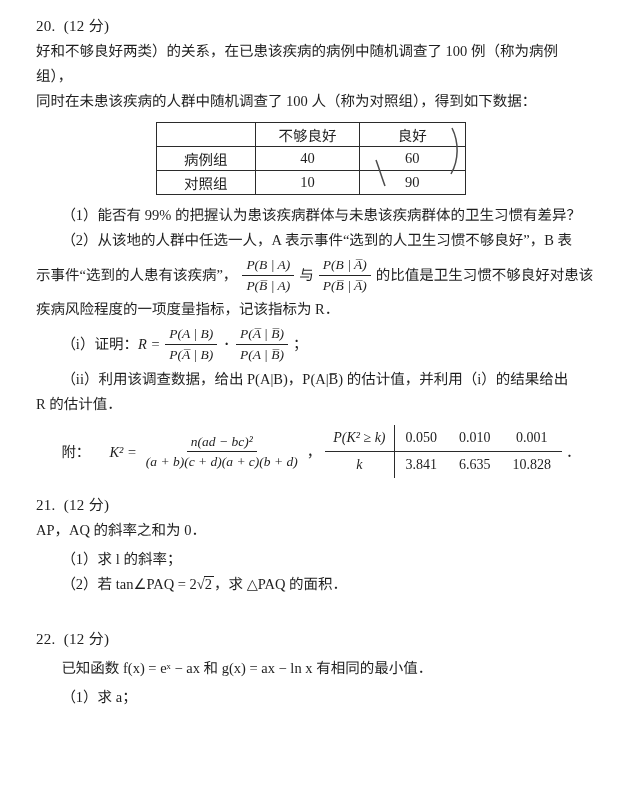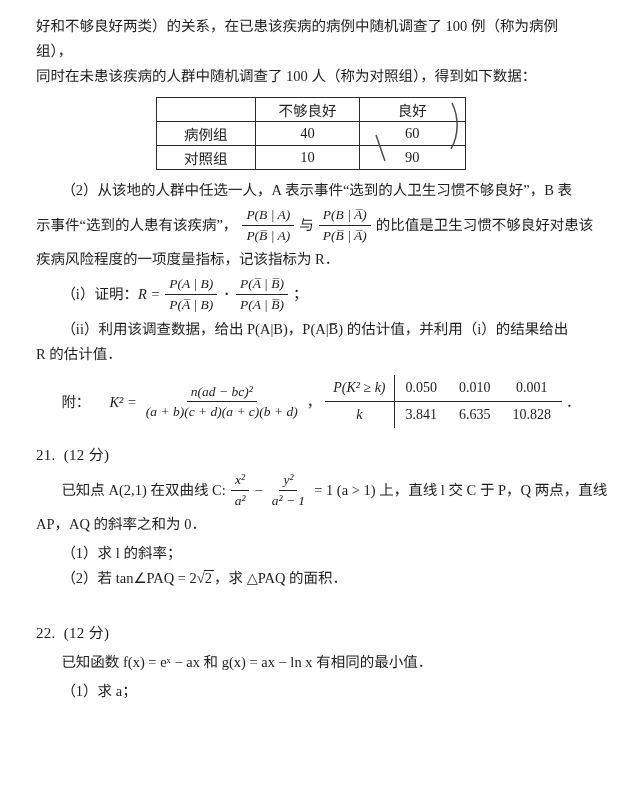--- a/index.html
+++ b/index.html
@@ -50,20 +50,24 @@
   table.ktable tr:first-child td{border-bottom:1.6px solid #2b2b2b;}
   table.ktable td.klabel{border-right:1.6px solid #2b2b2b;padding:2px 8px;} .gap4{margin-top:4px;} .gap8{margin-top:8px;}
   .mtall{margin:3px 0;}
 </style>
 </head>
 <body>
 
 <div class="page">
 
   <section>
+    <div class="line qhead">
+      <span>20.</span>
+      <span class="qscore">(12 分)</span>
+    </div>
     <div class="line">好和不够良好两类）的关系，在已患该疾病的病例中随机调查了 100 例（称为病例组），</div>
     <div class="line">同时在未患该疾病的人群中随机调查了 100 人（称为对照组），得到如下数据：</div>
 
     <div class="tablewrap">
       <table class="dtable">
         <tbody>
             <tr>
           <td class="c1"></td>
           <td class="c2">不够良好</td>
           <td class="c3">良好</td>
@@ -79,20 +83,21 @@
           <td>90</td>
         </tr>
       </tbody>
         </table>
       <svg class="penmarks" width="310" height="74" viewBox="0 0 310 74">
         <path d="M 296 6 C 303 20 303 38 295 52" stroke="#4d4d4d" stroke-width="1.5" fill="none"></path>
         <path d="M 220 38 C 223 46 226 56 229 64" stroke="#4d4d4d" stroke-width="1.5" fill="none"></path>
       </svg>
     </div>
 
+    <div class="line pindent">（1）能否有 99% 的把握认为患该疾病群体与未患该疾病群体的卫生习惯有差异？</div>
     <div class="line pindent">（2）从该地的人群中任选一人，A 表示事件“选到的人卫生习惯不够良好”，B 表</div>
 
     <div class="mline mtall">
       <span>示事件“选到的人患有该疾病”，</span>
       <span class="frac">
         <span class="num">P(B | A)</span>
         <span class="den">P(B̅ | A)</span>
       </span>
       <span>与</span>
       <span class="frac">
@@ -147,33 +152,20 @@
         </table>
       <span>．</span>
     </div>
   </section>
 
   <section class="sec21">
     <div class="line qhead">
       <span>21.</span>
       <span class="qscore">(12 分)</span>
     </div>
-    <div class="mline mtall pindent">
-      <span>已知点 A(2,1) 在双曲线 C:</span>
-      <span class="frac">
-        <span class="num">x²</span>
-        <span class="den">a²</span>
-      </span>
-      <span>−</span>
-      <span class="frac">
-        <span class="num">y²</span>
-        <span class="den">a² − 1</span>
-      </span>
-      <span>= 1 (a &gt; 1) 上，直线 l 交 C 于 P，Q 两点，直线</span>
-    </div>
     <div class="line">AP，AQ 的斜率之和为 0．</div>
     <div class="line pindent gap4">（1）求 l 的斜率；</div>
     <div class="line pindent">
       <span>（2）若 tan∠PAQ = 2</span><span class="mit">√</span><span class="rad">2</span><span>，求 △PAQ 的面积．</span>
     </div>
   </section>
 
   <section class="sec22">
     <div class="line qhead">
       <span>22.</span>

